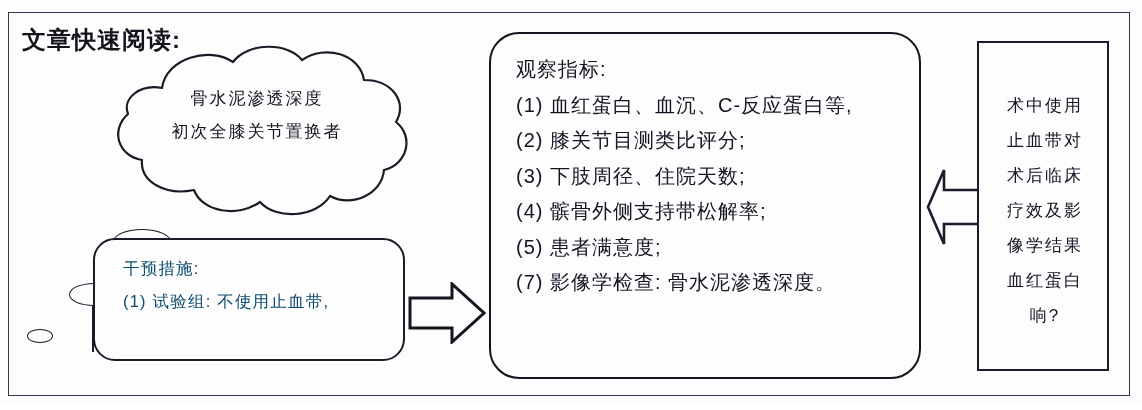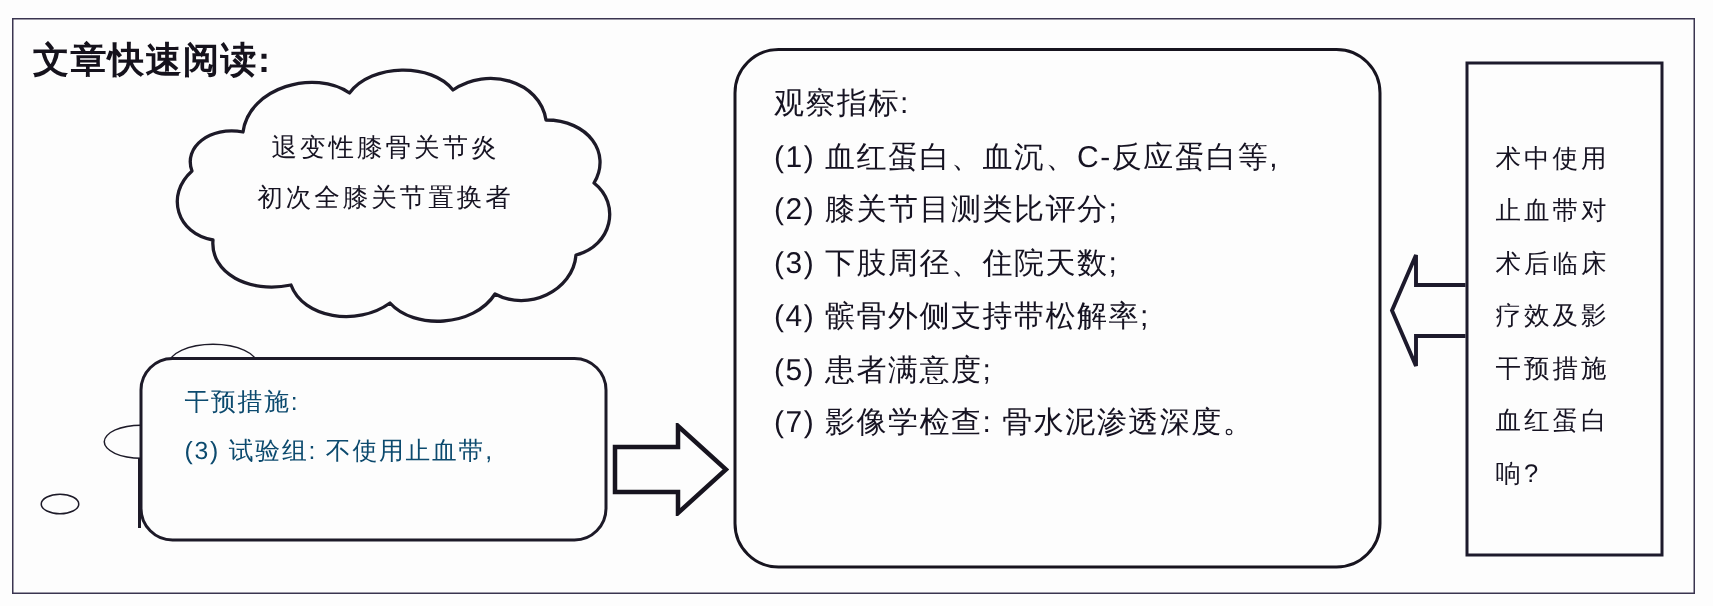--- a/index.html
+++ b/index.html
@@ -132,21 +132,21 @@
   }
   #conclusion-text {
     position: absolute;
     left: 997px;
     top: 88px;
     width: 96px;
     color: #161322;
     font-size: 17px;
     line-height: 35px;
     letter-spacing: 2px;
-    text-align: left;
+    text-align: center;
   }
   #conclusion-text .concl-line { white-space: nowrap; }
   
   .arrow-svg { position: absolute; }
   #arrow-right { left: 408px; top: 282px; width: 78px; height: 62px; }
   #arrow-left  { left: 926px; top: 112px; width: 56px; height: 190px; }
 </style>
 </head>
 <body>
 
@@ -165,36 +165,36 @@
              C 344 100, 338 128, 314 134
              C 312 158, 282 172, 260 160
              C 246 182, 206 184, 190 166
              C 168 182, 132 176, 124 154
              C 96 160, 70 146, 72 124
              C 48 120, 40 94, 58 78
              C 52 62, 70 48, 92 52 Z" fill="#fdfdfd" stroke="#1d1a28" stroke-width="2.2" stroke-linejoin="round"></path>
   </svg>
 
   <div id="cloud-text">
-    <div>退变性膝骨关节炎</div>
+    <div>骨水泥渗透深度</div>
     <div>初次全膝关节置换者</div>
   </div>
 
   <svg id="cloud-connector" xmlns="http://www.w3.org/2000/svg">
     <path d="M 141 242 C 141 262, 93 264, 93 292 L 93 352" fill="none" stroke="#1d1a28" stroke-width="2"></path>
   </svg>
 
   <div class="tail-ellipse" id="tail-ellipse-large"></div>
   <div class="tail-ellipse" id="tail-ellipse-mid"></div>
   <div class="tail-ellipse" id="tail-ellipse-small"></div>
 
   <div id="intervention-box"></div>
   <div id="intervention-text">
     <div>干预措施:</div>
-    <div>(3) 试验组: 不使用止血带,</div>
+    <div>(1) 试验组: 不使用止血带,</div>
   </div>
 
   <svg class="arrow-svg" id="arrow-right" viewBox="0 0 78 62" xmlns="http://www.w3.org/2000/svg">
     <path d="M 2 16 L 44 16 L 44 2 L 76 31 L 44 60 L 44 46 L 2 46 Z" fill="#fdfdfd" stroke="#17141f" stroke-width="3" stroke-linejoin="miter"></path>
   </svg>
 
   <div id="observation-box"></div>
   <div id="observation-text">
     <div class="obs-line">观察指标:</div>
     <div class="obs-line">(1) 血红蛋白、血沉、C-反应蛋白等,</div>
@@ -208,18 +208,18 @@
   <svg class="arrow-svg" id="arrow-left" viewBox="0 0 56 190" xmlns="http://www.w3.org/2000/svg">
     <path d="M 54 2 L 54 78 L 18 78 L 18 58 L 2 95 L 18 132 L 18 112 L 54 112 L 54 188" fill="#fdfdfd" stroke="#1d1a2c" stroke-width="2.6" stroke-linejoin="miter"></path>
   </svg>
 
   <div id="conclusion-box"></div>
   <div id="conclusion-text">
     <div class="concl-line">术中使用</div>
     <div class="concl-line">止血带对</div>
     <div class="concl-line">术后临床</div>
     <div class="concl-line">疗效及影</div>
-    <div class="concl-line">干预措施</div>
+    <div class="concl-line">像学结果</div>
     <div class="concl-line">血红蛋白</div>
     <div class="concl-line">响?</div>
   </div>
 
 </div>
 
 </body></html>

